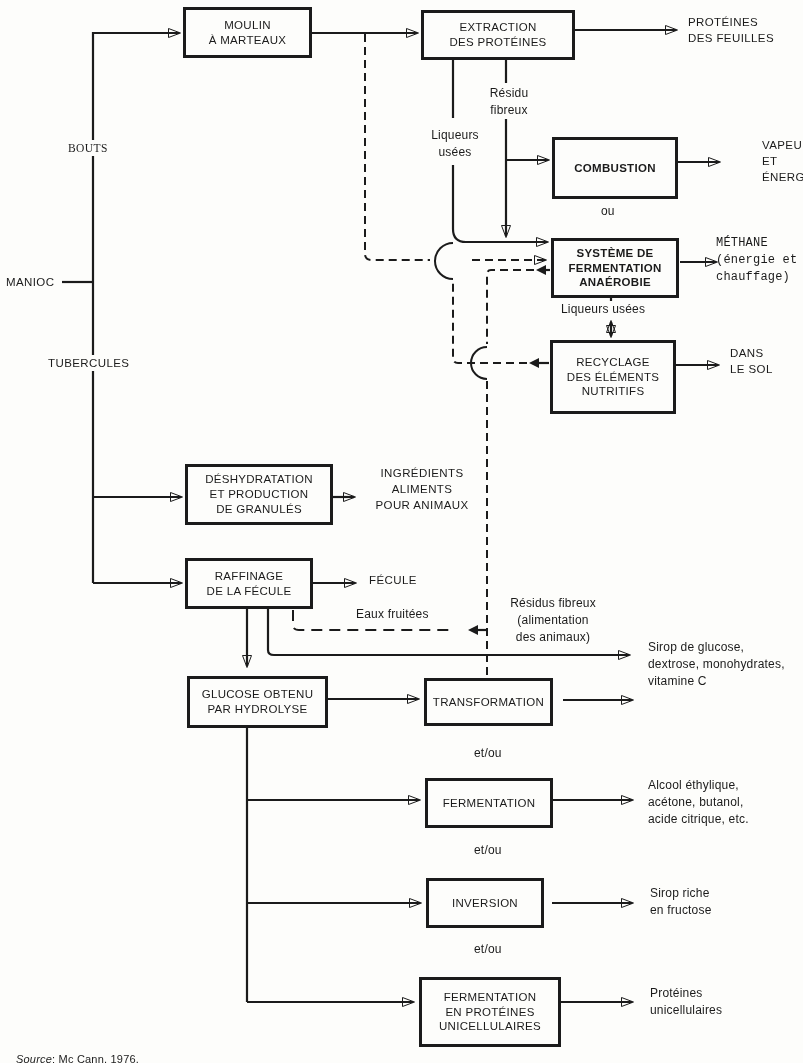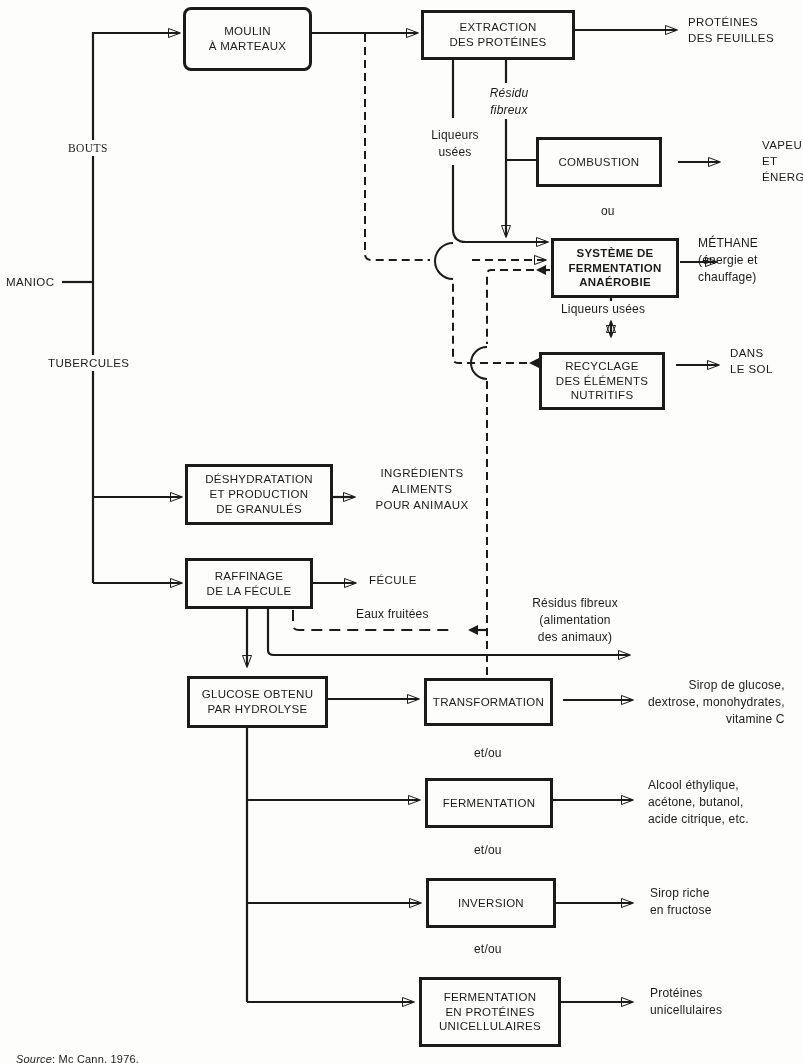--- a/index.html
+++ b/index.html
@@ -26,50 +26,50 @@
   }
   .lbl{
     position:absolute; white-space:pre-line; font-size:12px; line-height:1.4;
     letter-spacing:.2px;
   }
   .caps{font-size:11.5px;letter-spacing:.4px;}
   .ctr{text-align:center;}
   .bgw{background:var(--paper); padding:0 2px;}
 
   
-  #b-moulin{left:183px;top:7px;width:129px;height:64px;border-radius:8px;}
+  #b-moulin{left:183px;top:7px;width:129px;height:51px;}
   #b-extraction{left:421px;top:10px;width:154px;height:50px;}
-  #b-combustion{left:536px;top:137px;width:126px;height:50px;}
+  #b-combustion{left:552px;top:137px;width:126px;height:62px;font-weight:bold;}
   #b-systeme{left:551px;top:238px;width:128px;height:60px;font-weight:bold;}
-  #b-recyclage{left:539px;top:340px;width:126px;height:58px;margin-top:12px;}
+  #b-recyclage{left:550px;top:340px;width:126px;height:74px;}
   #b-deshydratation{left:185px;top:464px;width:148px;height:61px;}
   #b-raffinage{left:185px;top:558px;width:128px;height:51px;}
   #b-glucose{left:187px;top:676px;width:141px;height:52px;}
   #b-transformation{left:424px;top:678px;width:129px;height:48px;}
   #b-fermentation{left:425px;top:778px;width:128px;height:50px;}
-  #b-inversion{left:426px;top:878px;width:130px;height:50px;}
+  #b-inversion{left:426px;top:878px;width:118px;height:50px;}
   #b-fermprot{left:419px;top:977px;width:142px;height:70px;}
 
   
   #l-bouts{left:66px;top:140px;font-family:Liberation Serif, serif;}
   #l-manioc{left:6px;top:274px;}
   #l-tubercules{left:46px;top:355px;}
   #l-liq-top{left:421px;top:127px;width:64px;}
-  #l-residu{left:479px;top:85px;width:56px;font-style:italic;}
+  #l-residu{left:479px;top:85px;width:56px;}
   #l-ou{left:601px;top:203px;}
   #l-liq-mid{left:559px;top:301px;}
   #l-prot-feuilles{left:688px;top:14px;}
   #l-vapeur{left:762px;top:137px;}
-  #l-methane{left:698px;top:235px;}
+  #l-methane{left:716px;top:235px;font-family:Liberation Mono, monospace;}
   #l-dans-sol{left:730px;top:345px;}
   #l-ingredients{left:363px;top:465px;width:118px;}
   #l-fecule{left:369px;top:572px;}
   #l-eaux{left:356px;top:606px;}
-  #l-residus-anim{left:519px;top:595px;width:112px;}
-  #l-sirop-glucose{left:648px;top:677px;text-align:right;}
+  #l-residus-anim{left:497px;top:595px;width:112px;}
+  #l-sirop-glucose{left:648px;top:639px;}
   #l-etou1{left:474px;top:745px;}
   #l-alcool{left:648px;top:777px;}
   #l-etou2{left:474px;top:842px;}
   #l-sirop-fructose{left:650px;top:885px;}
   #l-etou3{left:474px;top:941px;}
   #l-prot-uni{left:650px;top:985px;}
   #l-source{left:16px;top:1037px;font-size:11px;}
   #l-source .it{font-style:italic;}
 </style>
 </head>

